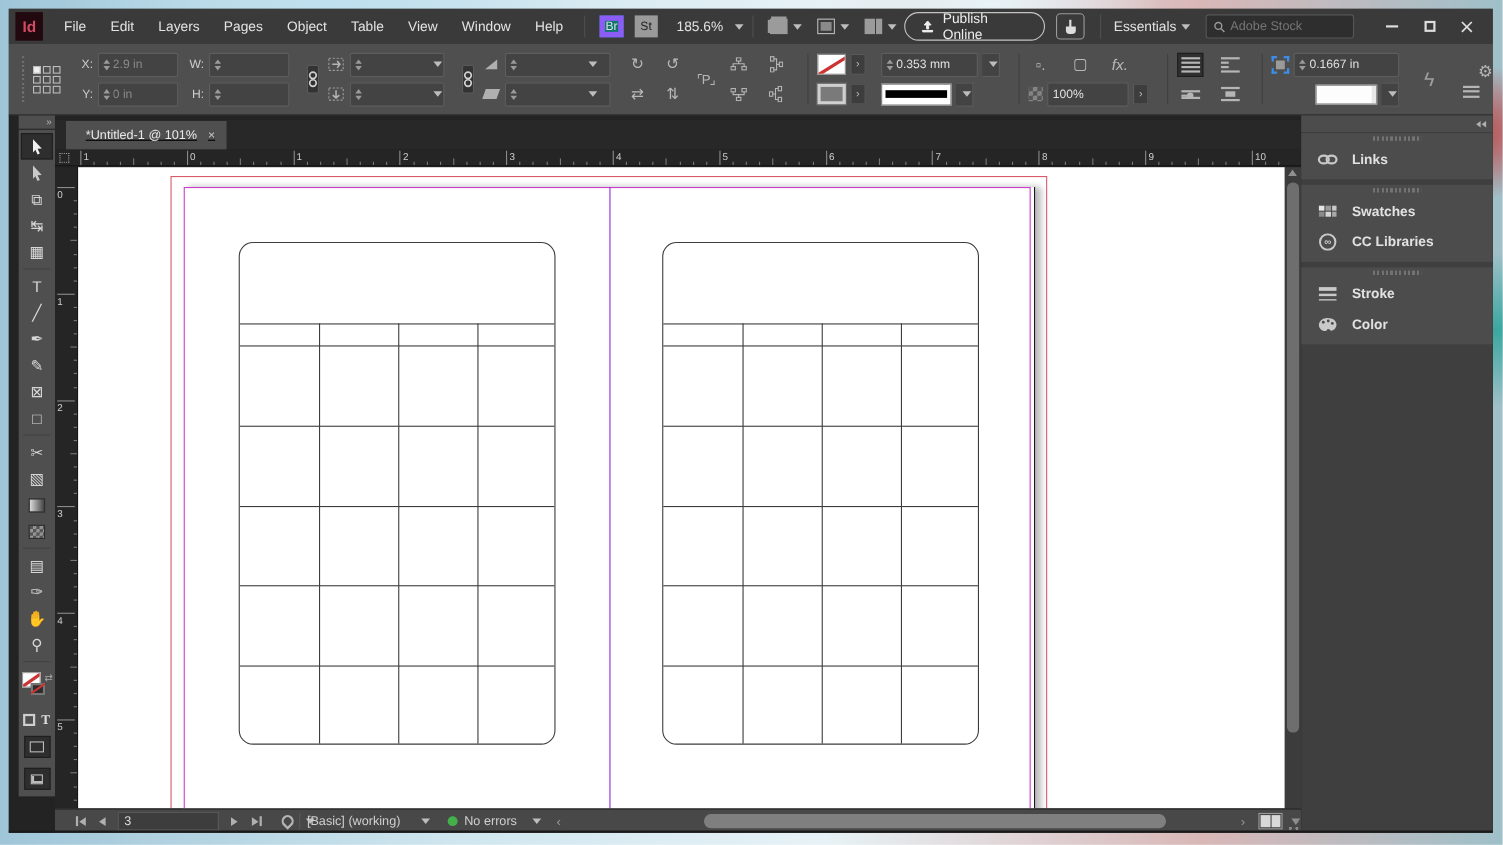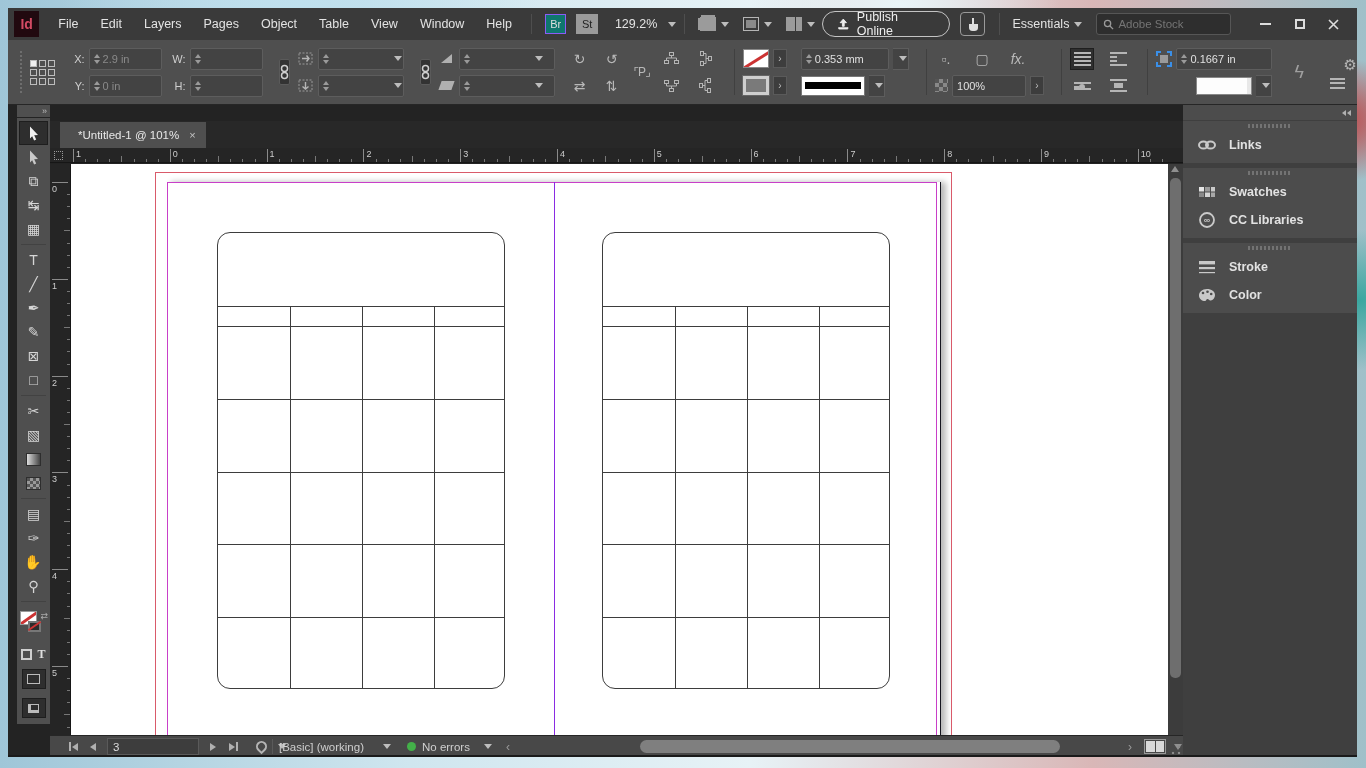--- a/index.html
+++ b/index.html
@@ -14,21 +14,21 @@
   }
   .win { position:absolute; left:8px; top:8px; width:1349px; height:749px; background:#323232; }
 
   
   .menubar { position:absolute; left:0; top:0; right:0; height:32px; background:#3a3a3a; display:flex; align-items:center; color:#e3e3e3; font-size:12.5px; }
   .logo { width:26px; height:26px; margin:0 8px 0 6px; background:#21090f; color:#d34a63; font-weight:bold; font-size:14px; display:flex; align-items:center; justify-content:center; }
   .menus { display:flex; list-style:none; }
   .menus li { padding:0 11px; cursor:default; line-height:32px; }
   .mb-sep { width:1px; height:20px; background:#4e4e4e; margin:0 8px; }
   .badge { width:22px; height:20px; display:flex; align-items:center; justify-content:center; font-size:11px; margin:0 5px; }
-  .badge.br { background:#0f766e; color:#ddd; border:1px solid #8b5cf6; }
+  .badge.br { background:#0f766e; color:#ddd; border:5px solid #8b5cf6; }
   .badge.st { background:#9a9a9a; color:#222; }
   .zoomlvl { margin:0 6px 0 12px; }
   .chev { width:0; height:0; border-left:4px solid transparent; border-right:4px solid transparent; border-top:5px solid #bdbdbd; display:inline-block; margin-left:5px; }
   .viewbtn { display:flex; align-items:center; margin:0 7px; }
   .viewbtn .vb-ico { width:16px; height:14px; background:#9b9b9b; position:relative; }
   .vb-ico.marks { box-shadow:-3px 0 0 -1px #9b9b9b, 0 -3px 0 -1px #9b9b9b; }
   .vb-ico.brackets { background:#8a8a8a; outline:2px solid #3a3a3a; outline-offset:-3px; border:1px solid #b5b5b5; }
   .vb-ico.arrange { background:linear-gradient(90deg,#9b9b9b 0 9px,#3a3a3a 9px 10px,#9b9b9b 10px); }
   .spacer { flex:1; }
   .publish { display:flex; align-items:center; gap:7px; border:1px solid #c4c4c4; border-radius:13px; height:26px; padding:0 14px; color:#eee; margin-right:10px; }
@@ -111,21 +111,21 @@
   .swapar { position:absolute; right:0; top:0; color:#aaa; font-size:9px; }
   .fmtrow { display:flex; gap:5px; align-items:center; margin-top:6px; }
   .fmtrow .fc { width:11px; height:11px; border:2px solid #cfcfcf; }
   .fmtrow .ft { color:#e0e0e0; font-size:12px; font-weight:bold; font-family:"Liberation Serif","DejaVu Serif",serif; }
   .applybtn { width:24px; height:20px; background:#2e2e2e; border:1px solid #1e1e1e; margin-top:7px; display:flex; align-items:center; justify-content:center; }
   .applybtn i { width:13px; height:10px; border:1px solid #bbb; }
   .screenmode { width:24px; height:20px; background:#2e2e2e; border:1px solid #1e1e1e; margin-top:9px; display:flex; align-items:center; justify-content:center; }
   .screenmode i { width:11px; height:9px; border:1px solid #bbb; box-shadow:inset 2px -2px 0 #bbb; }
 
   
-  .docarea { position:absolute; left:42px; top:16px; width:1133px; bottom:0; }
+  .docarea { position:absolute; left:42px; top:4px; width:1133px; bottom:0;text-decoration:underline; }
   .tabbar { height:27px; background:#282828; display:flex; align-items:flex-end; }
   .tab { height:26px; background:#4f4f4f; color:#e8e8e8; font-size:11.5px; display:flex; align-items:center; gap:10px; padding:0 10px 0 18px; margin-left:10px; }
   .tab .close { color:#c5c5c5; font-size:11px; }
   .rulerbar { position:relative; height:15px; background:#252525; border-bottom:1px solid #161616; }
   .origin { position:absolute; left:4px; top:3px; width:9px; height:9px; border:1px dotted #9a9a9a; }
   .hruler { position:absolute; left:21px; right:15px; top:0; bottom:0; overflow:hidden; }
   .hruler .lab { position:absolute; top:1px; font-size:9px; color:#cdcdcd; border-left:1px solid #8a8a8a; padding-left:2px; height:13px; }
   .hruler .tick { position:absolute; bottom:0; width:1px; background:#777; }
   .canvaswrap { position:absolute; left:0; top:43px; right:0; bottom:22px; }
   .vruler { position:absolute; left:0; top:0; width:21px; bottom:0; background:#252525; border-right:1px solid #161616; overflow:hidden; }
@@ -197,21 +197,21 @@
         <li>Pages</li>
         <li>Object</li>
         <li>Table</li>
         <li>View</li>
         <li>Window</li>
         <li>Help</li>
       </ul>
     <div class="mb-sep"></div>
     <div class="badge br">Br</div>
     <div class="badge st">St</div>
-    <span class="zoomlvl">129.2%</span>
+    <span class="zoomlvl">185.6%</span>
     <span class="chev"></span>
     <div class="mb-sep"></div>
     <div class="viewbtn">
         <span class="vb-ico marks"></span>
         <span class="chev"></span>
       </div>
     <div class="viewbtn">
         <span class="vb-ico brackets"></span>
         <span class="chev"></span>
       </div>

